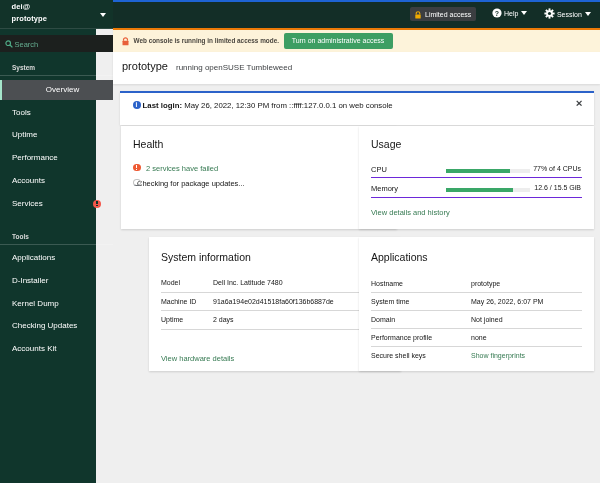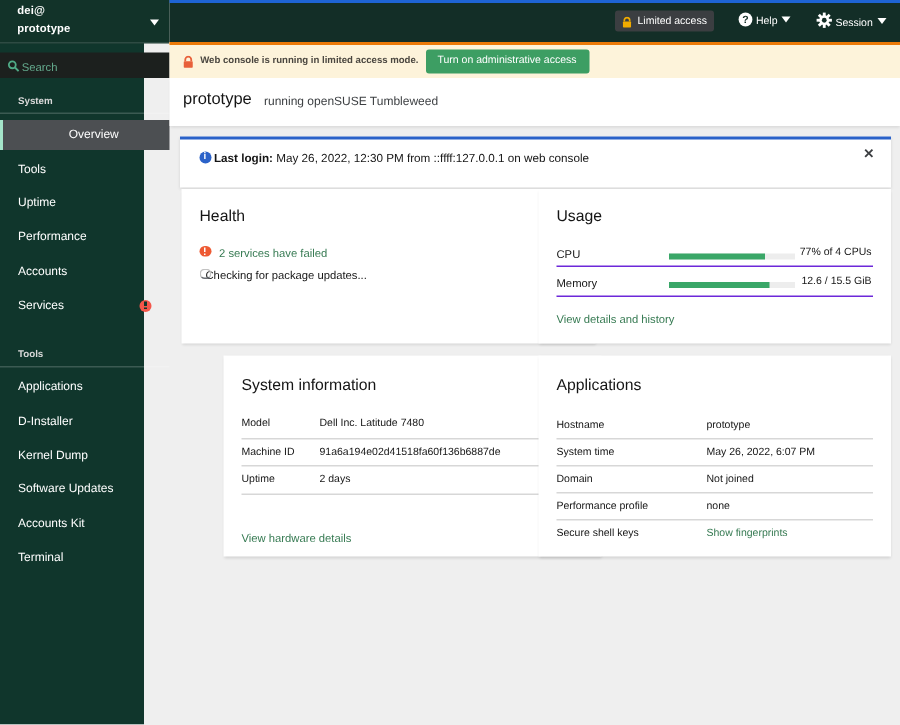--- a/index.html
+++ b/index.html
@@ -112,23 +112,22 @@
   <div class="navitem" style="top:125.4px;">Uptime</div>
   <div class="navitem" style="top:148.1px;">Performance</div>
   <div class="navitem" style="top:170.8px;padding-left:12px;">Accounts</div>
   <div class="navitem" style="top:193.5px;">Services<span class="badge"></span></div>
 
   <span class="navgroup-label" style="top:233px;">Tools</span>
   <div class="navdiv" style="top:244px;"></div>
   <div class="navitem" style="top:248.1px;">Applications</div>
   <div class="navitem" style="top:270.8px;">D-Installer</div>
   <div class="navitem" style="top:293.5px;">Kernel Dump</div>
-  <div class="navitem" style="top:316.2px;">Software Updates</div>
+  <div class="navitem" style="top:316.2px;">Checking Updates</div>
   <div class="navitem" style="top:338.9px;">Accounts Kit</div>
-  <div class="navitem" style="top:361.6px;">Terminal</div>
 </div>
 
 <div id="masthead" class="abs">
   <div id="limchip">
     <svg style="position:absolute;left:4px;top:3.5px" width="8" height="8" viewBox="0 0 8 8">
         <path d="M2.2 3.4 V2.5 a1.8 1.8 0 0 1 3.6 0 V3.4" fill="none" stroke="#f0ab00" stroke-width="1.1"></path>
         <rect x="1.3" y="3.4" width="5.4" height="4" rx="0.5" fill="#f0ab00"></rect>
       </svg>
     <span class="t">Limited access</span>
   </div>

